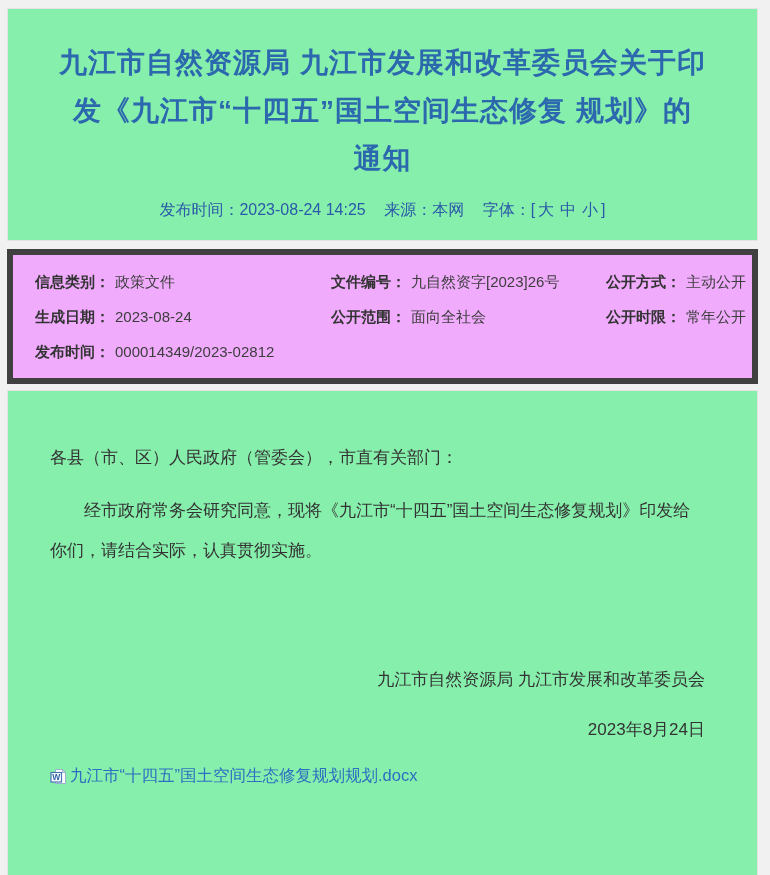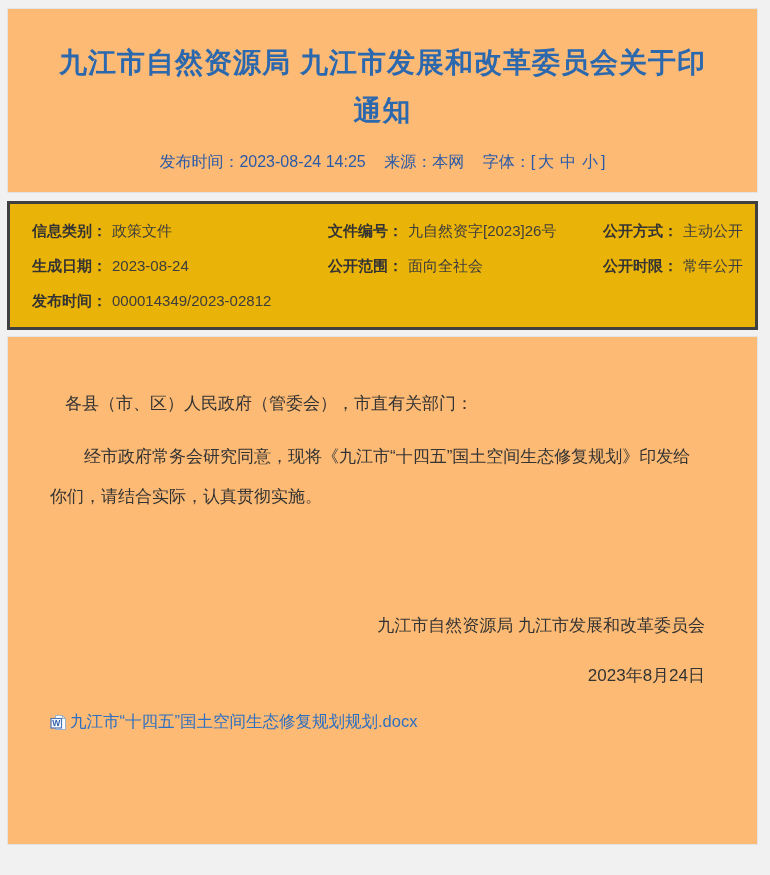--- a/index.html
+++ b/index.html
@@ -1,61 +1,62 @@
 <!DOCTYPE html>
 <html><head>
 <meta charset="utf-8">
 <style>
   * { margin:0; padding:0; box-sizing:border-box; }
   html,body { width:770px; background:#f1f1f1; font-family:"Liberation Sans", sans-serif; }
   .page { width:770px; height:875px; background:#f1f1f1; overflow:hidden; }
   .main { margin:8px 12px 0 7px; }
 
-  .panel { background:#fdba74; border:1px solid #e4e4e4; }
+  .panel { background:#86efac; border:1px solid #e4e4e4; }
 
   
   .header-panel { padding:30px 38px 20px; }
   .notice-title { text-align:center; color:#2b68ae; font-weight:bold;
                   font-size:28px; line-height:48px; letter-spacing:1px; }
   .publish-info { margin-top:17px; text-align:center; color:#2a5aa8;
                   font-size:16px; line-height:20px; white-space:nowrap; }
   .publish-info .seg { margin-right:14px;text-align:center; }
   .publish-info .seg:last-child { margin-right:0; }
   .font-size-ctrl { cursor:pointer; margin:0 3px; }
 
   
-  .meta-panel { margin-top:8px; background:#eab308; border:3px solid #404040;
+  .meta-panel { margin-top:8px; background:#f0abfc; border:6px solid #404040;
                 padding:9px 0 9px 22px; }
   .meta-grid { display:grid; grid-template-columns:296px 275px auto; }
   .meta-item { line-height:35px; font-size:15px; white-space:nowrap; overflow:hidden; }
   .meta-label { font-weight:bold; color:#333333; margin-right:5px; }
   .meta-value { color:#3d3d3d; }
 
   
   .content-panel { margin-top:6px; height:509px; padding:56px 52px 0 42px;
                    color:#333333; font-size:17px; overflow:hidden; }
-  .salutation { line-height:22px;margin-left:15px; }
+  .salutation { line-height:22px; }
   .body-paragraph { margin-top:22px; line-height:40px; text-indent:2em; }
   .signature-block { text-align:right; }
   .signature-org { margin-top:98px; line-height:22px; }
   .signature-date { margin-top:28px; line-height:22px; }
   .attachment-row { margin-top:24px; }
   .attachment-link { color:#2d6fc0; text-decoration:none; font-size:16.5px;
                      display:inline-flex; align-items:center; cursor:pointer; }
   .doc-icon { width:17px; height:17px; margin-right:3px; flex:0 0 auto; }
 </style>
 </head>
 <body>
 
 <div class="page">
   <div class="main">
 
     <div class="panel header-panel">
       <h1 class="notice-title">
         <div>九江市自然资源局 九江市发展和改革委员会关于印</div>
+        <div>发《九江市“十四五”国土空间生态修复 规划》的</div>
         <div>通知</div>
       </h1>
       <div class="publish-info">
         <span class="seg"><span>发布时间：</span><span>2023-08-24 14:25</span></span>
         <span class="seg"><span>来源：</span><span>本网</span></span>
         <span class="seg"><span>字体：</span><span>[</span><span class="font-size-ctrl">大</span><span class="font-size-ctrl">中</span><span class="font-size-ctrl">小</span><span>]</span></span>
       </div>
     </div>
 
     <div class="meta-panel">

